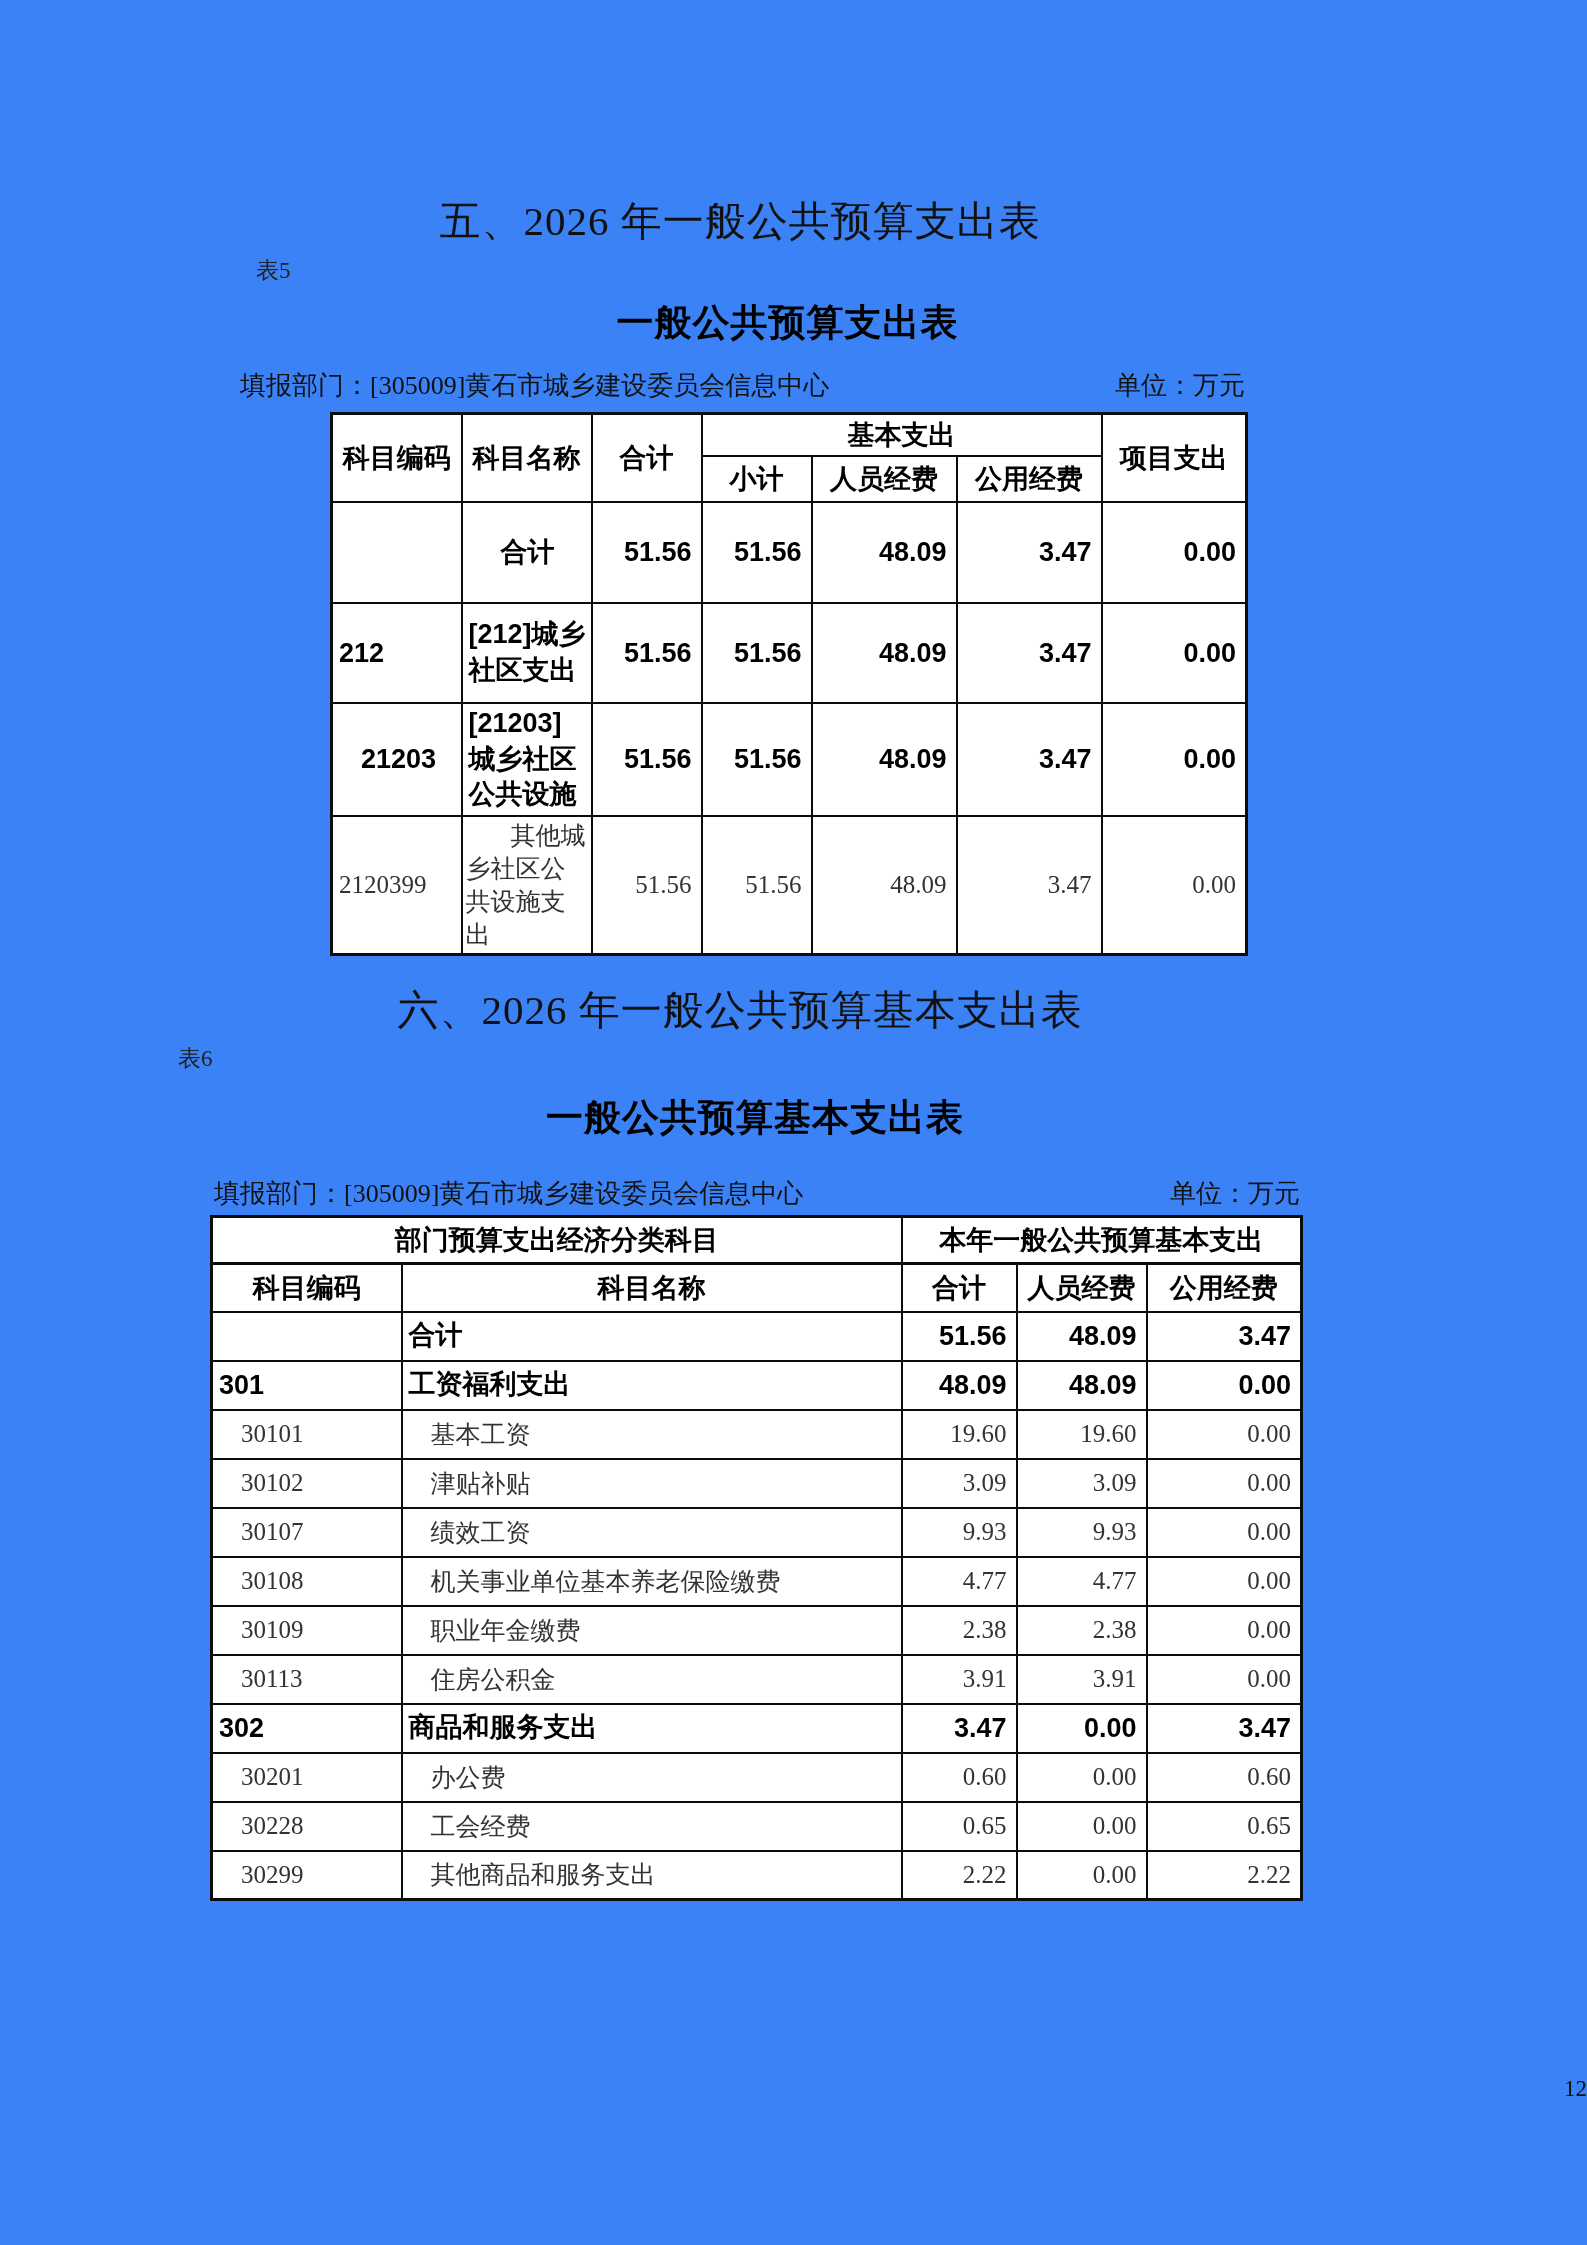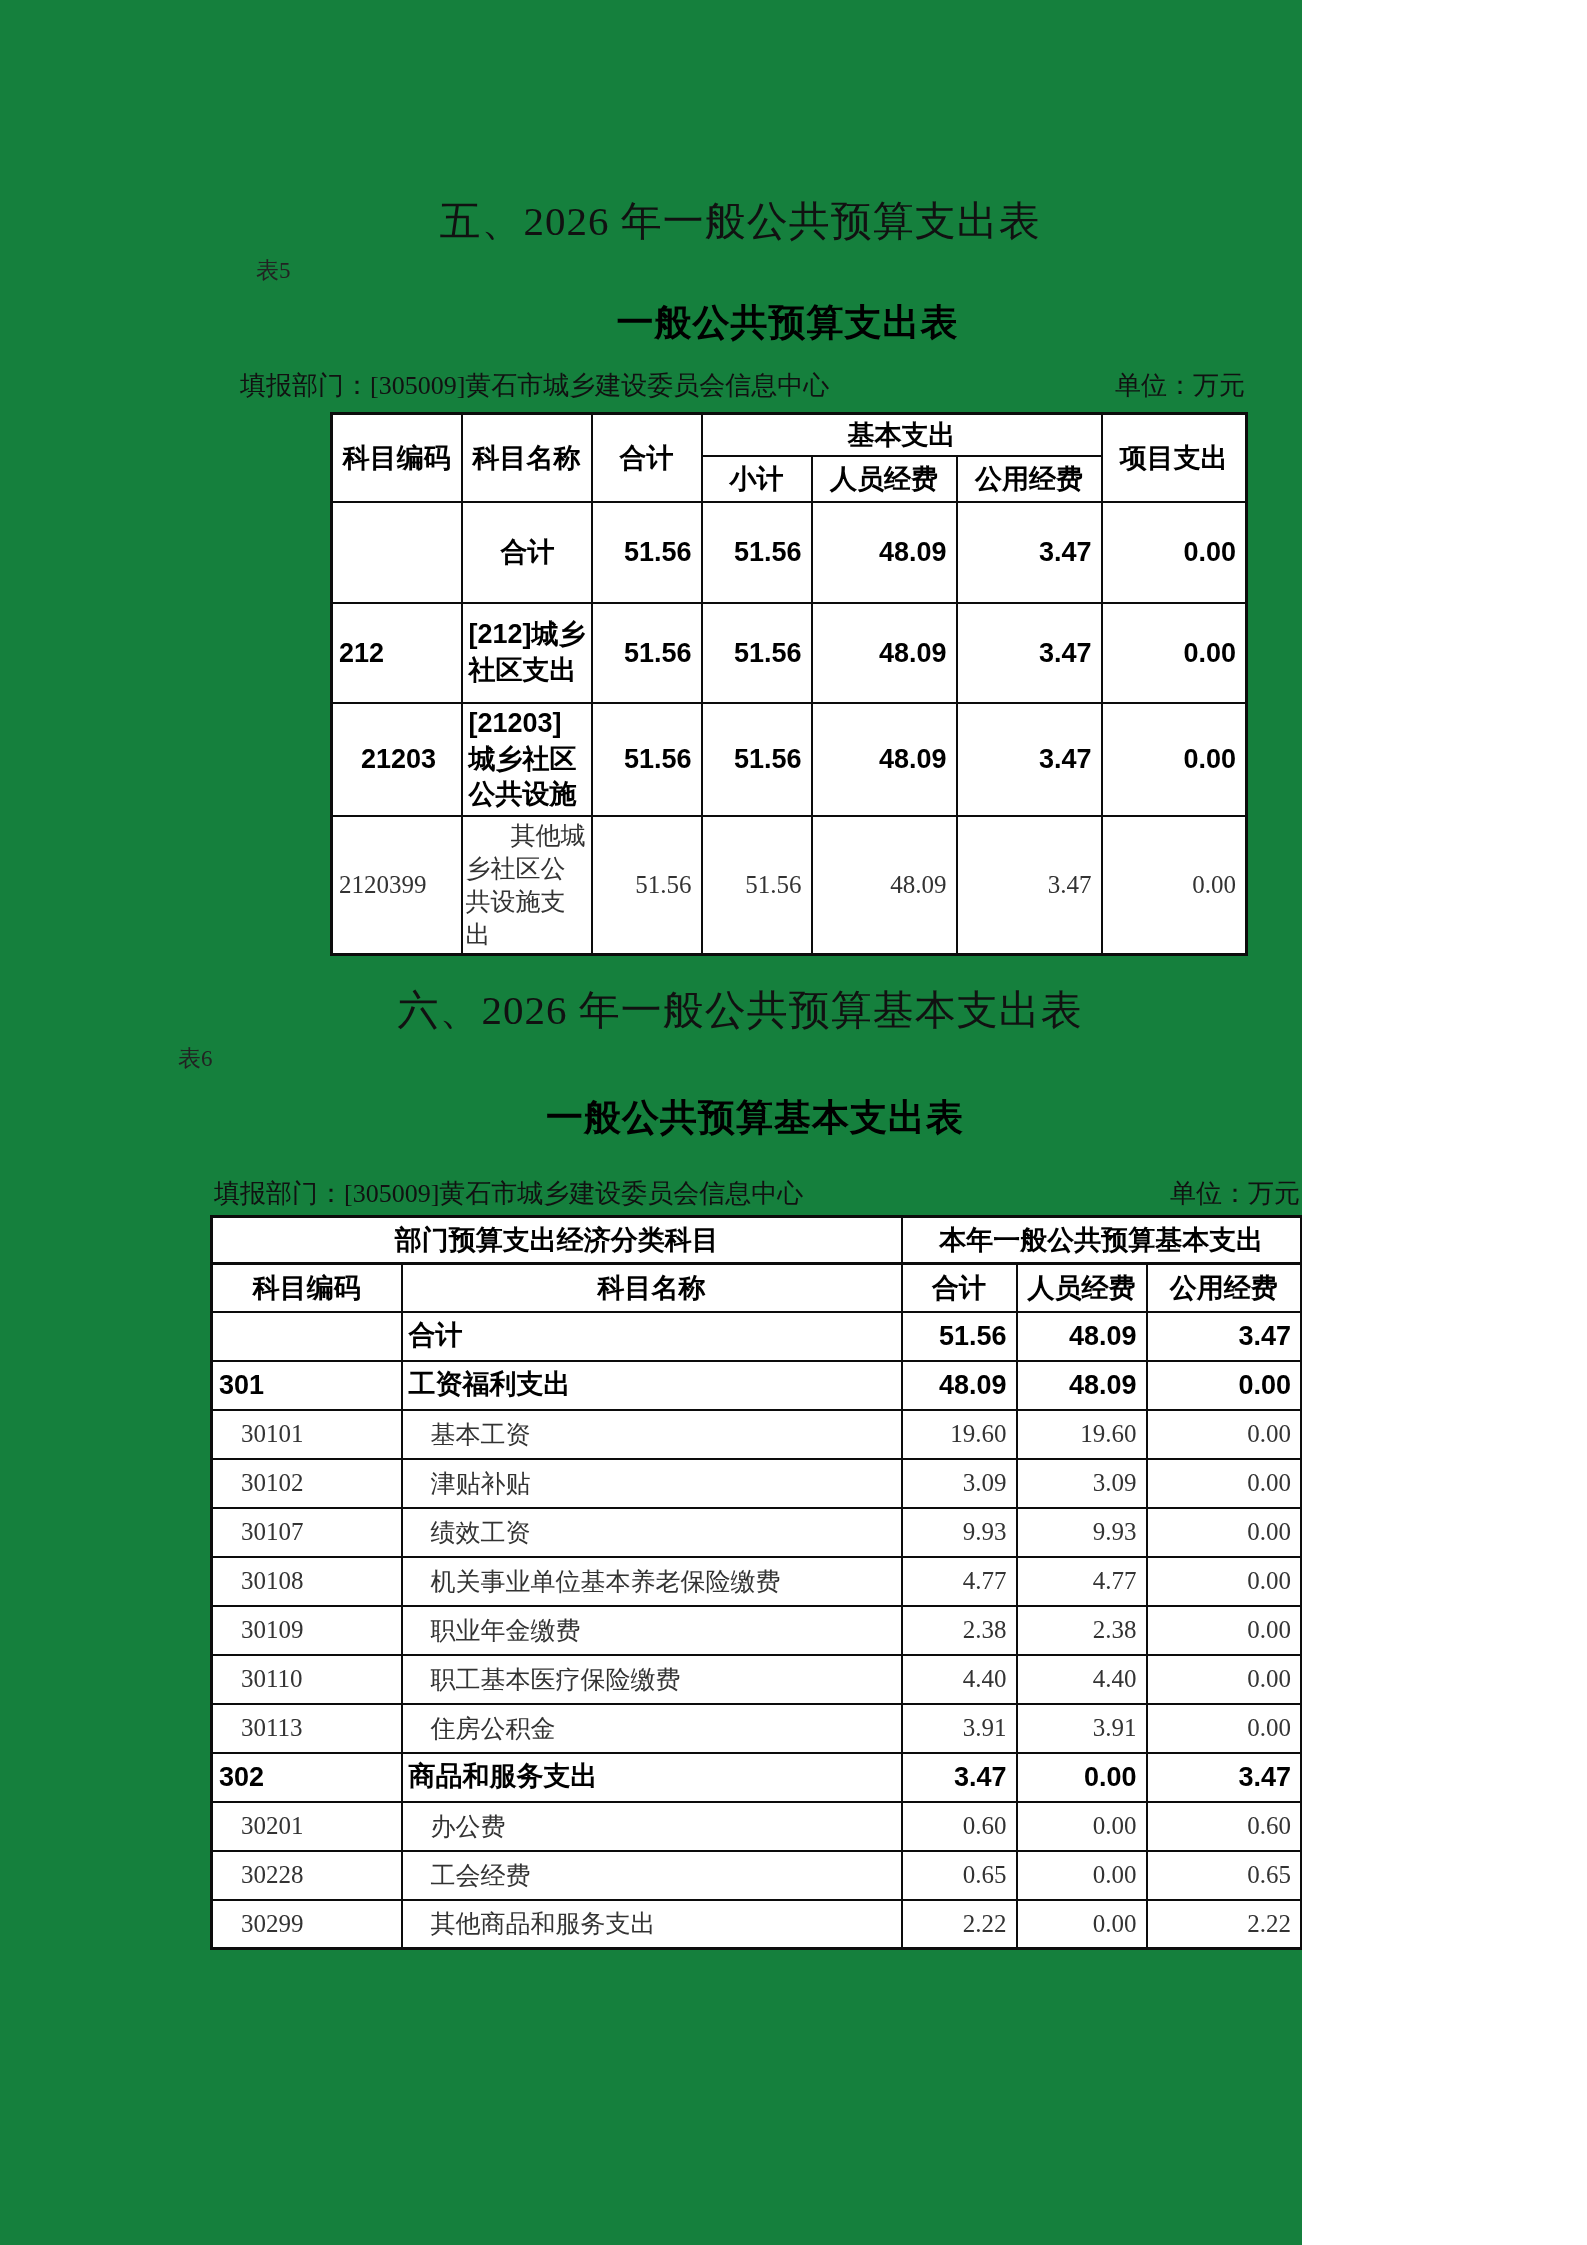--- a/index.html
+++ b/index.html
@@ -1,17 +1,17 @@
 <!DOCTYPE html>
 <html><head>
 <meta charset="utf-8">
 <style>
   html,body{margin:0;padding:0;background:#ffffff;}
   .page{
-    position:relative;width:1302px;height:2245px;background:#15803d;
+    position:relative;width:1587px;height:2245px;background:#3b82f6;
     font-family:"Liberation Serif","DejaVu Serif",serif;color:#1a1a1a;overflow:hidden;
   }
   .content{position:absolute;left:170px;top:0;width:1140px;height:2245px;}
 
   
   .sec-heading{
     position:absolute;left:0;width:100%;text-align:center;
     font-size:41px;font-weight:500;letter-spacing:1px;color:#111;
     font-family:"Liberation Serif","DejaVu Serif",serif;
   }
@@ -211,27 +211,20 @@
         <td class="num">0.00</td>
       </tr>
       <tr class="r-reg" style="height:49px">
         <td class="code ind1">30109</td>
         <td class="name ind1">职业年金缴费</td>
         <td class="num">2.38</td>
         <td class="num">2.38</td>
         <td class="num">0.00</td>
       </tr>
       <tr class="r-reg" style="height:49px">
-        <td class="code ind1">30110</td>
-        <td class="name ind1">职工基本医疗保险缴费</td>
-        <td class="num">4.40</td>
-        <td class="num">4.40</td>
-        <td class="num">0.00</td>
-      </tr>
-      <tr class="r-reg" style="height:49px">
         <td class="code ind1">30113</td>
         <td class="name ind1">住房公积金</td>
         <td class="num">3.91</td>
         <td class="num">3.91</td>
         <td class="num">0.00</td>
       </tr>
       <tr class="r-bold" style="height:49px">
         <td class="code">302</td>
         <td class="name">商品和服务支出</td>
         <td class="num">3.47</td>

